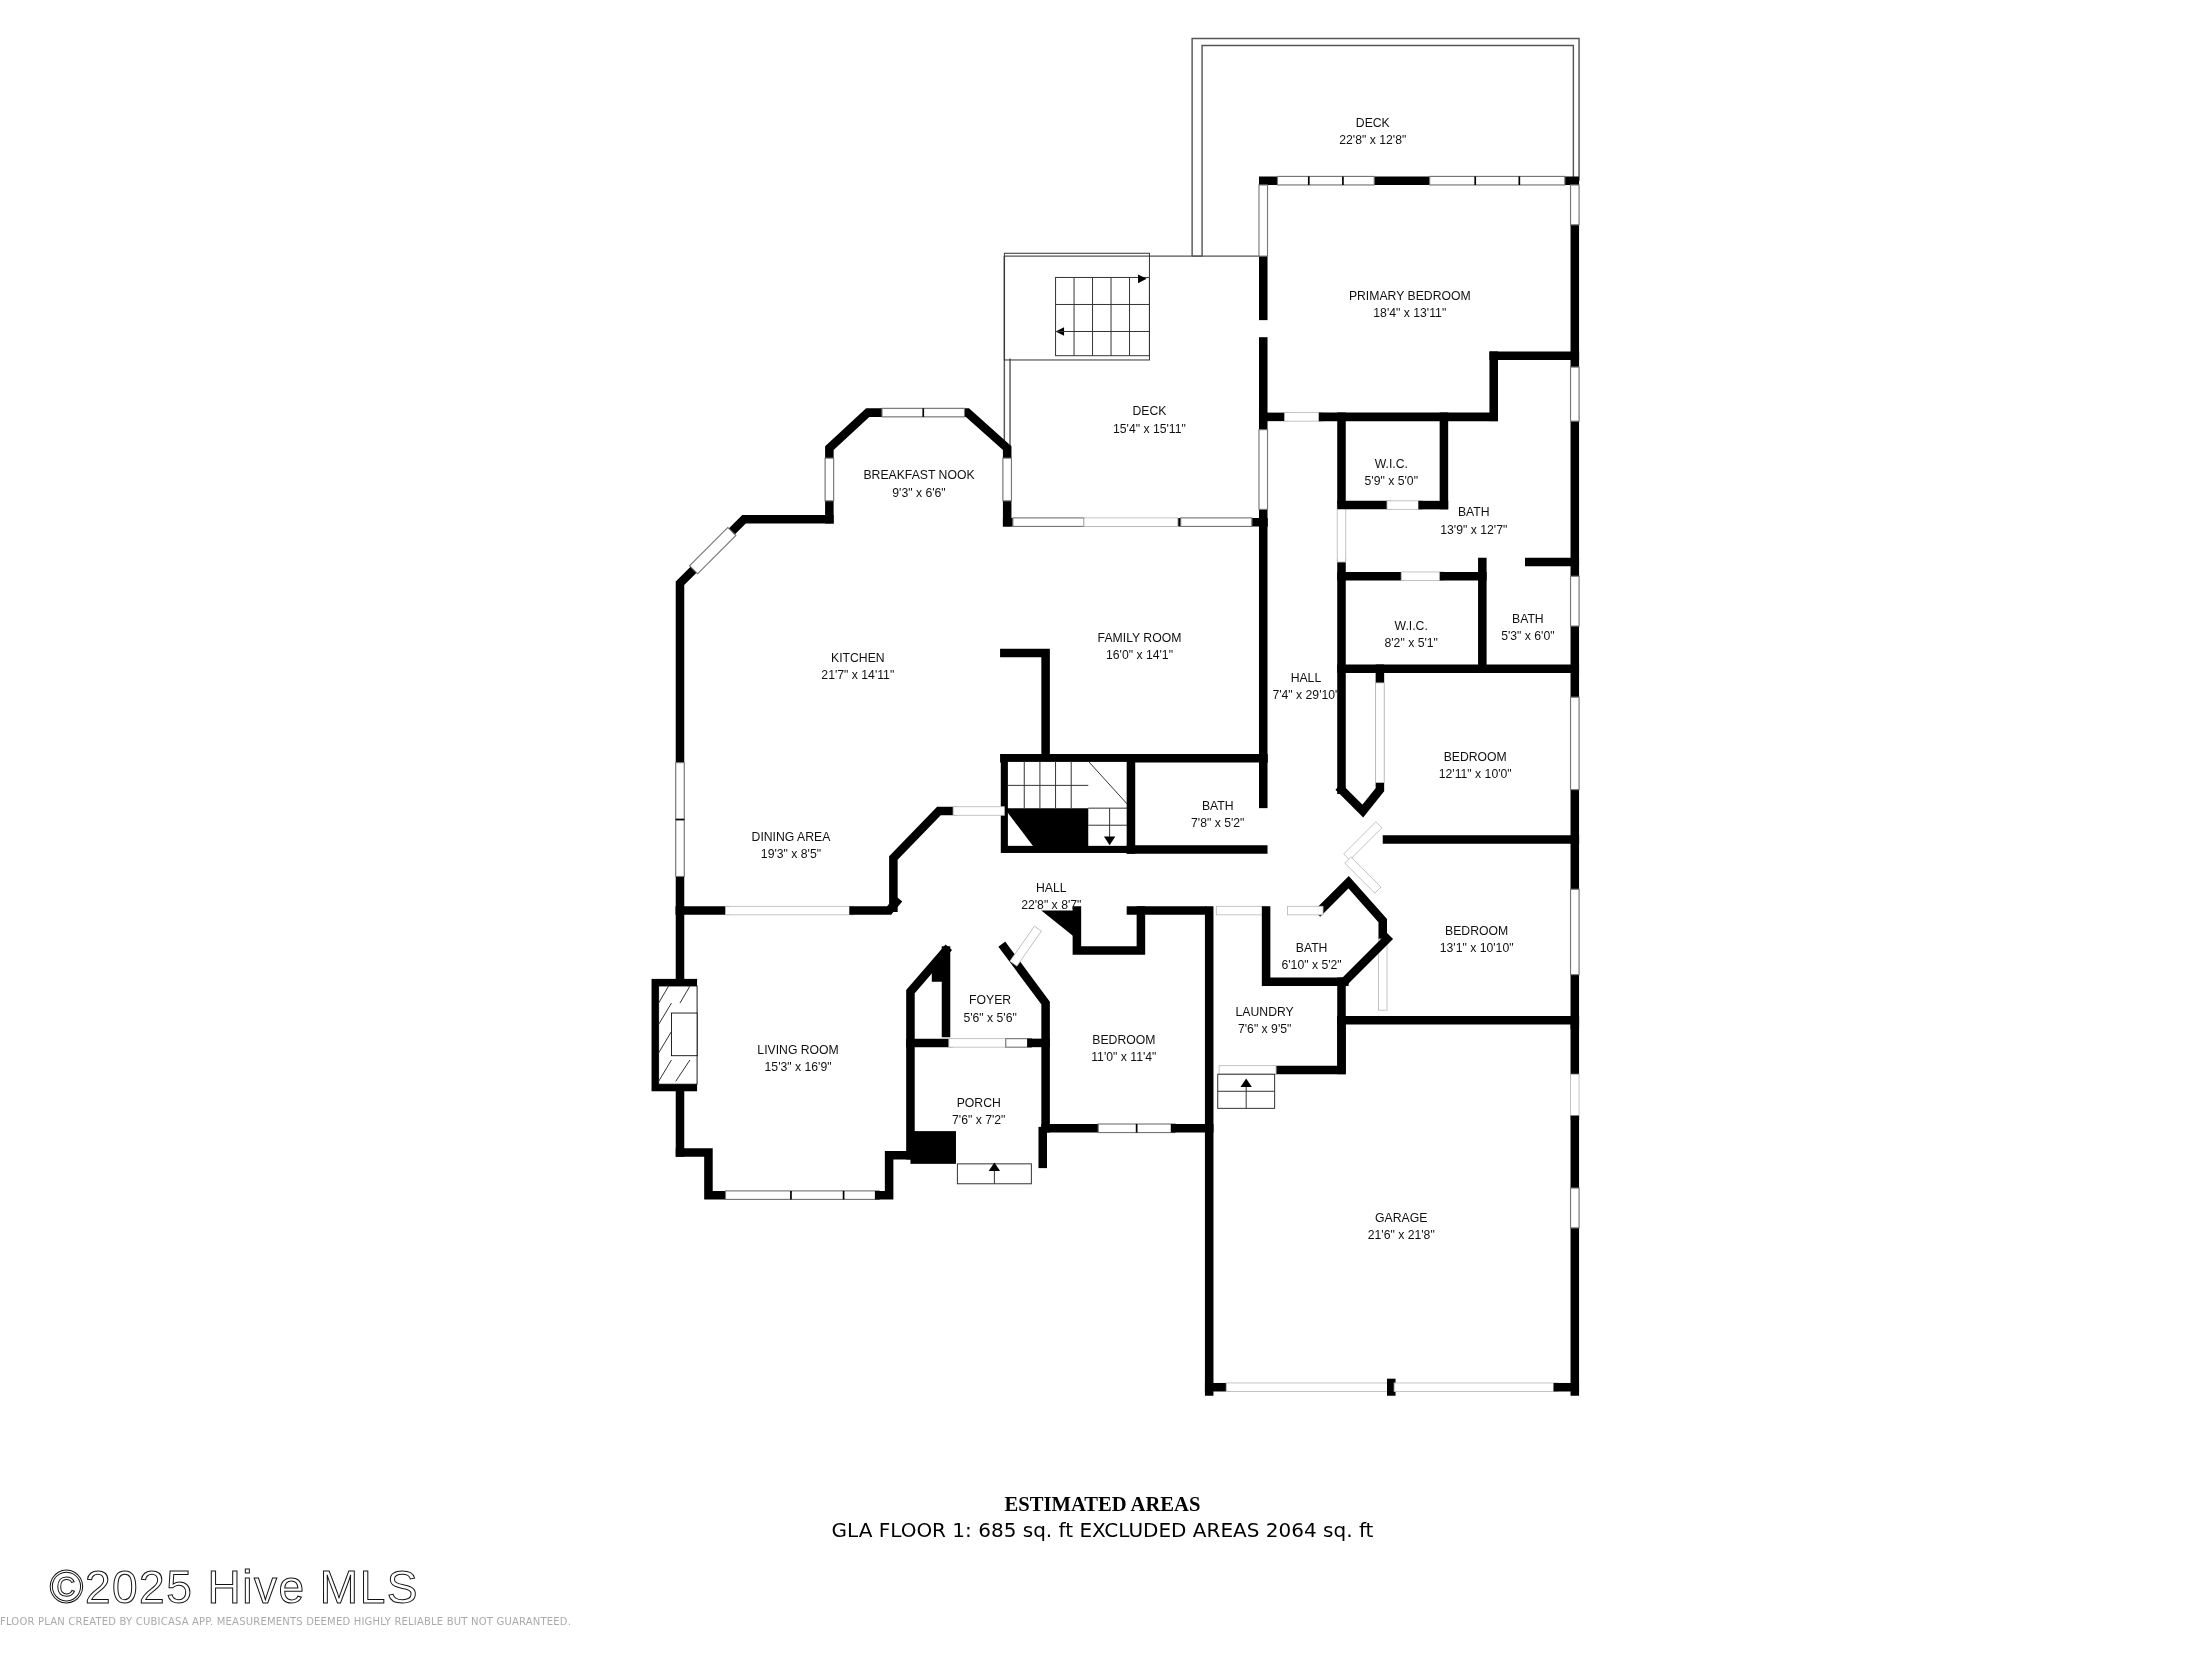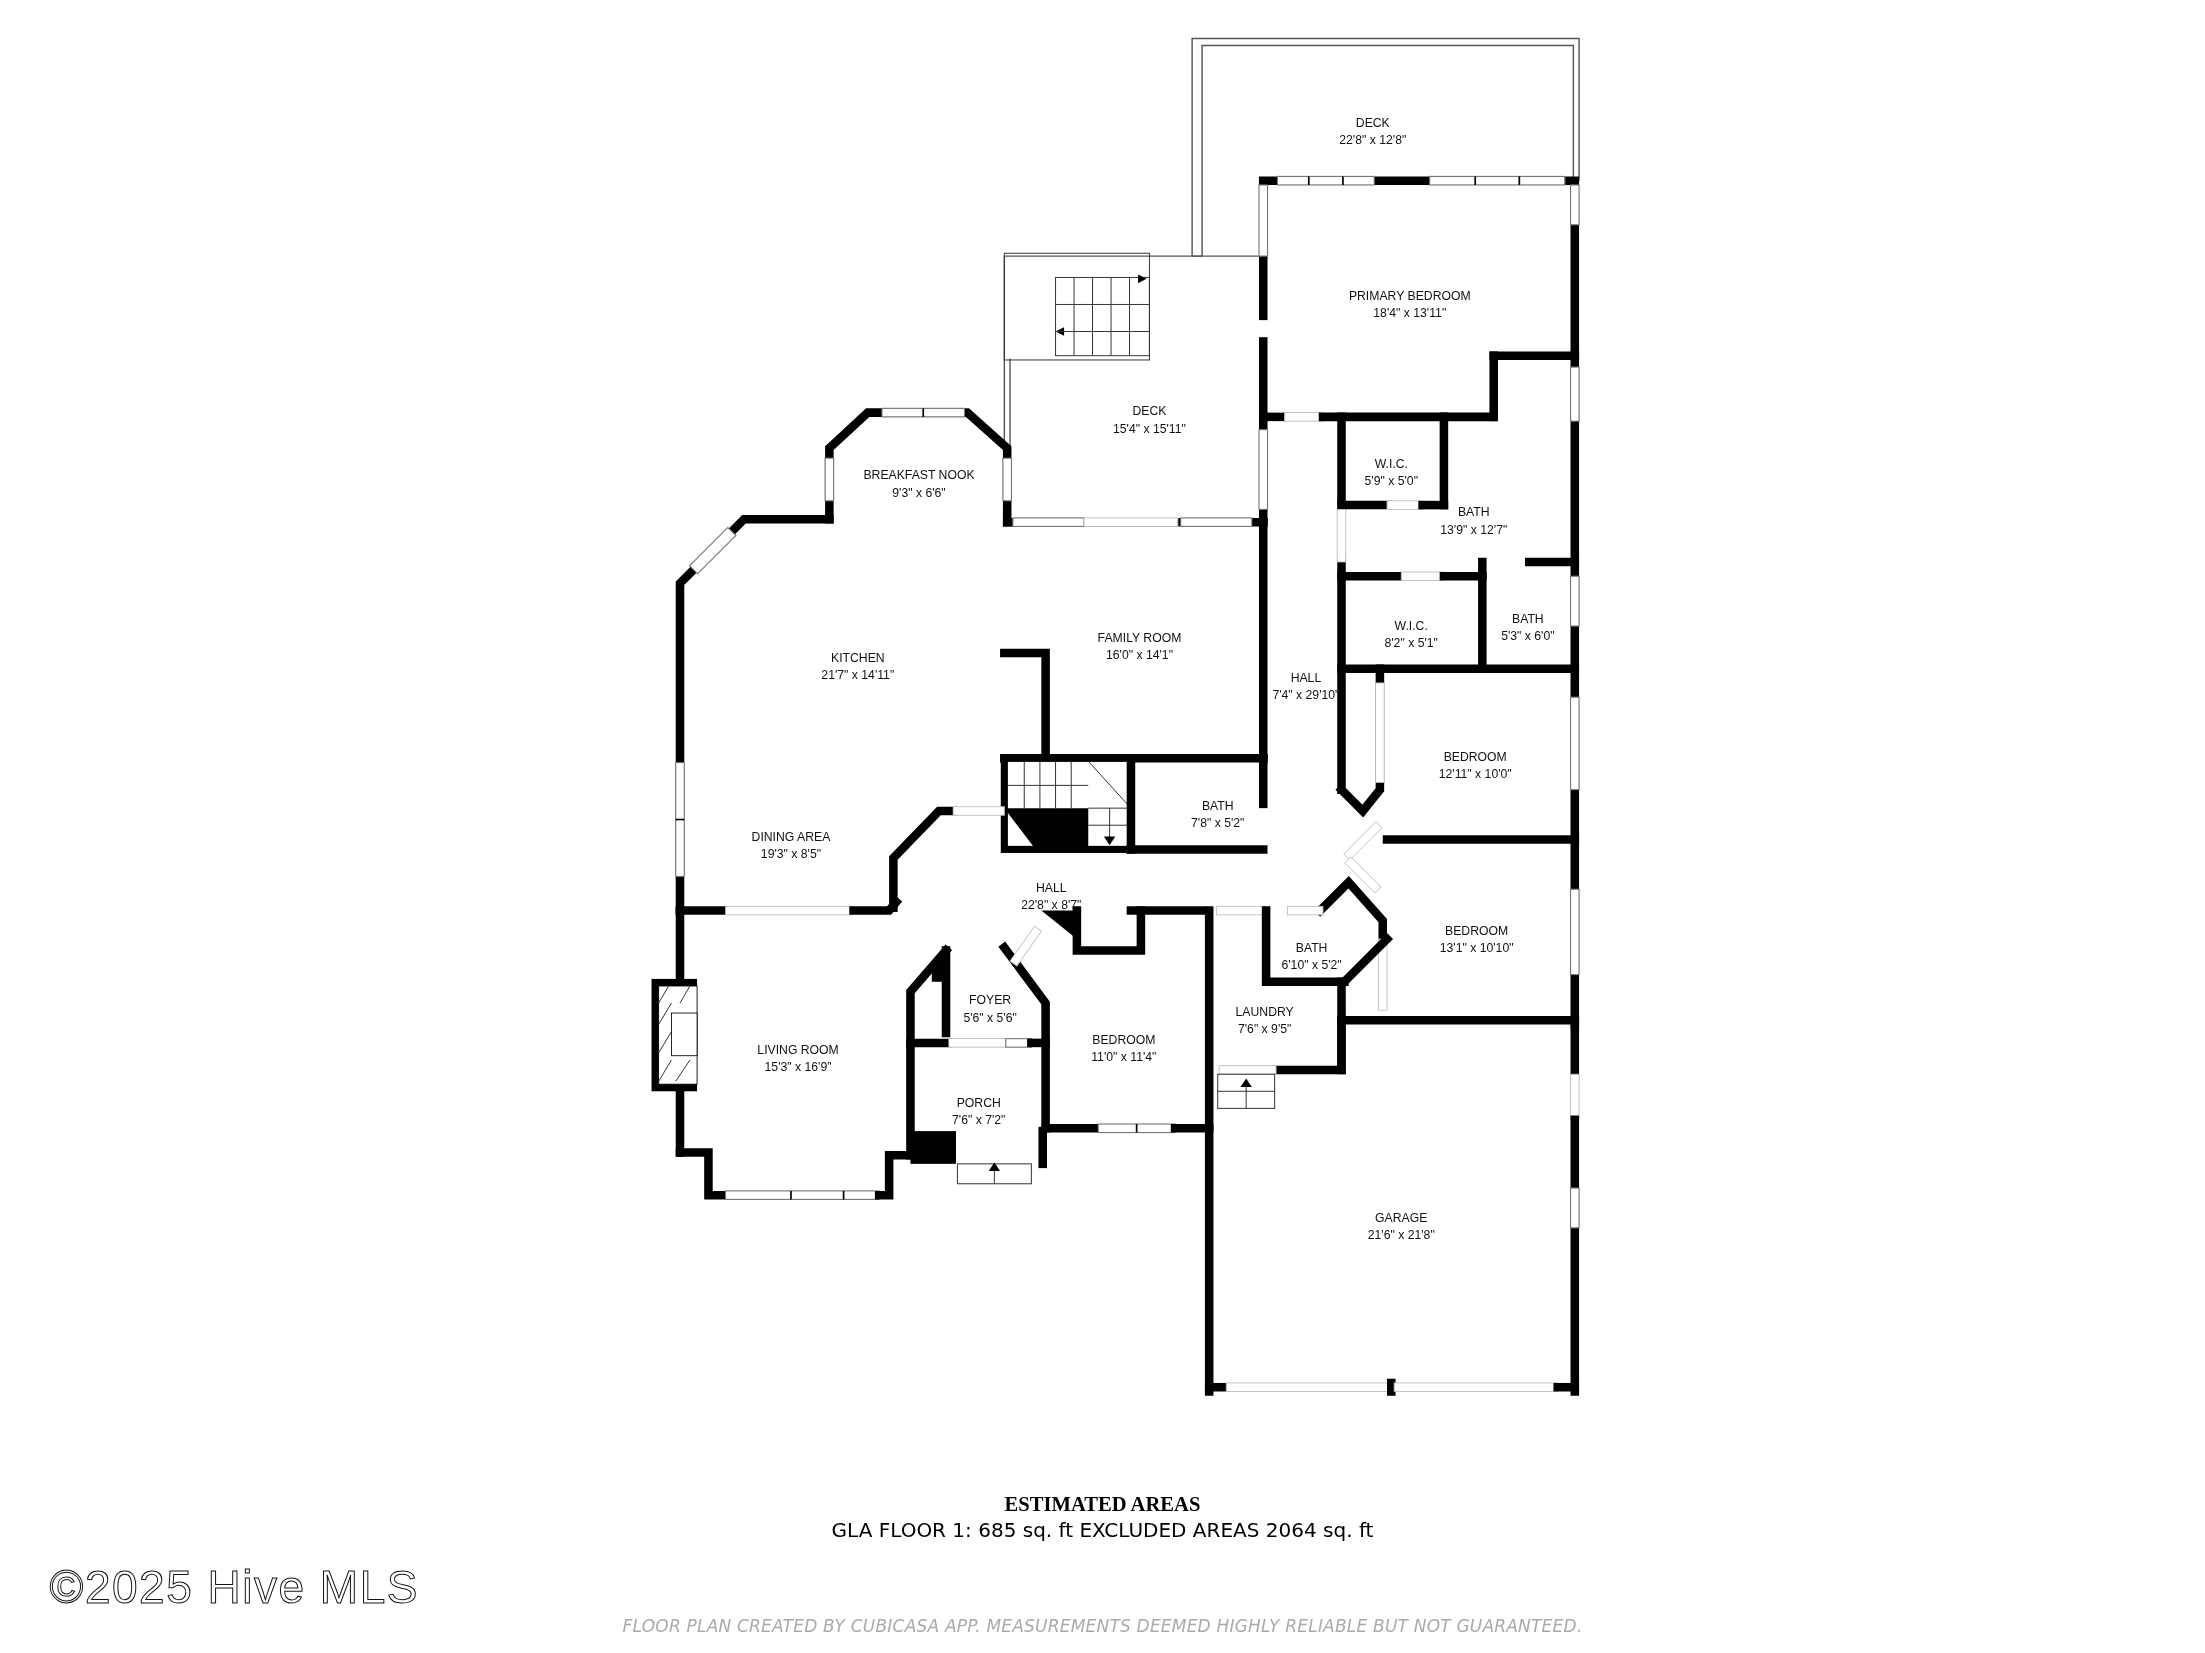--- a/index.html
+++ b/index.html
@@ -10,21 +10,21 @@
   .deck-line { fill: none; stroke: #555; stroke-width: 1; }
   .window { fill: #fff; stroke: #777; stroke-width: 0.8; }
   .opening { fill: #fff; stroke: #bbb; stroke-width: 0.6; }
   .stair { fill: none; stroke: #333; stroke-width: 0.7; }
   .solid { fill: #000; }
   .room-name { font-family: "Liberation Sans", sans-serif; font-size: 8.6px; fill: #111; text-anchor: middle; }
   .room-dim { font-family: "Liberation Sans", sans-serif; font-size: 8.6px; fill: #111; text-anchor: middle; }
   .summary { position: absolute; left: 0; width: 2205px; top: 1492px; text-align: center; font-family: "DejaVu Sans", sans-serif; color: #000; }
   .summary .title { font-weight: bold; font-size: 20.6px; line-height: 25px; font-family: Liberation Serif, serif; }
   .summary .line { font-size: 20px; line-height: 26.5px; }
-  .disclaimer { position: absolute; left: 0; width: 2205px; top: 1616px; text-align: center; font-family: "DejaVu Sans", sans-serif; font-size: 17px; color: #aaaaaa; letter-spacing: 0.2px; font-style: italic; }
+  .disclaimer { position: absolute; left: 0; width: 2205px; top: 1616px; font-family: "DejaVu Sans", sans-serif; font-size: 10px; color: #aaaaaa; letter-spacing: 0.2px; }
   .watermark { position: absolute; left: 1.5px; top: 1560px; font-family: "Liberation Sans", sans-serif; font-size: 46px; font-weight: 100; color: transparent; -webkit-text-stroke: 1px #111; letter-spacing: 1.5px; margin-left: 48px; }
 </style>
 </head>
 <body>
 
 <svg id="plan" viewBox="0 0 1550 1162.5" preserveAspectRatio="none" xmlns="http://www.w3.org/2000/svg">
 
   <g>
     <polyline class="deck-line" points="838,180 838,27 1110,27 1110,127"></polyline>
     <polyline class="deck-line" points="845,180 845,32 1106,32 1106,127"></polyline>

